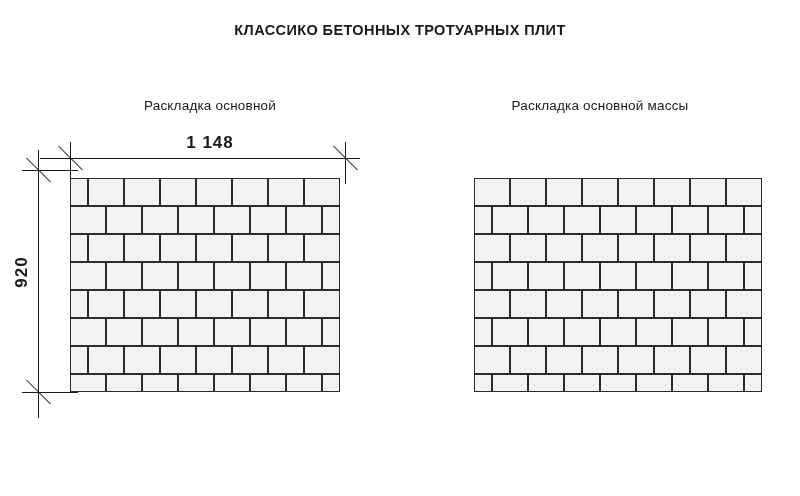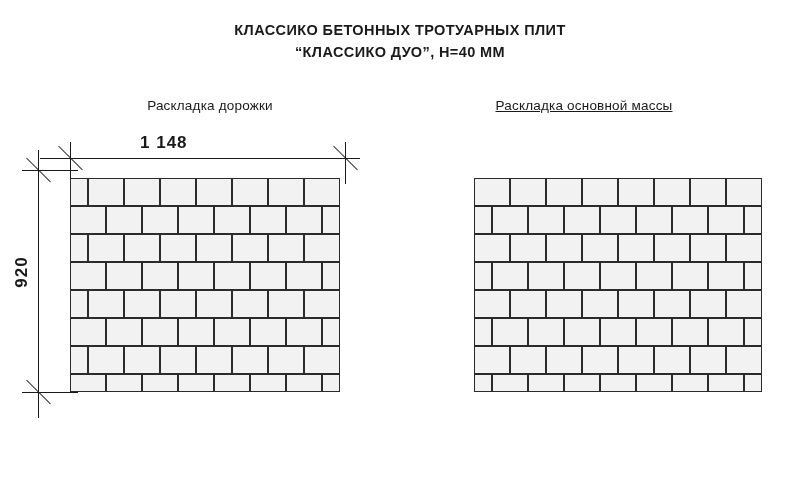--- a/index.html
+++ b/index.html
@@ -33,24 +33,23 @@
     font-size: 13.5px;
     text-align: center;
     letter-spacing: 0.2px;
   }
   #subtitle-left {
     left: 40px;
     top: 98px;
     width: 340px;
   }
   #subtitle-right {
-    left: 404px;
+    left: 420px;
     top: 98px;
     width: 360px;
-    text-decoration: underline;
   }
   .pattern {
     position: absolute;
     overflow: hidden;
   }
   #pattern-left {
     left: 70px;
     top: 170px;
     width: 275px;
     height: 222px;
@@ -88,39 +87,38 @@
   .dim-label {
     position: absolute;
     font-size: 17px;
     font-weight: bold;
     letter-spacing: 1px;
   }
   #dim-width-label {
     left: 140px;
     top: 133px;
     width: 140px;
-    text-align: left;
+    text-align: center;
   }
   #dim-height-label {
     left: -18px;
     top: 262px;
     width: 80px;
     text-align: center;
     transform: rotate(-90deg);
   }
 </style>
 </head>
 <body>
 
 <div class="title-block">
   <div class="title-line">КЛАССИКО БЕТОННЫХ ТРОТУАРНЫХ ПЛИТ</div>
-  <div class="title-line">“КЛАССИКО ДУО”, Н=40 ММ</div>
 </div>
 
-<div class="subtitle" id="subtitle-left">Раскладка дорожки</div>
+<div class="subtitle" id="subtitle-left">Раскладка основной</div>
 <div class="subtitle" id="subtitle-right">Раскладка основной массы</div>
 
 <div class="dimline dim-h" style="left:40px; top:158px; width:320px;"></div>
 <div class="dimline dim-v" style="left:70px; top:142px; height:42px;"></div>
 <div class="dimline dim-v" style="left:345px; top:142px; height:42px;"></div>
 <div class="tick" style="left:70px; top:141px;"></div>
 <div class="tick" style="left:345px; top:141px;"></div>
 <div class="dim-label" id="dim-width-label">1 148</div>
 
 <div class="dimline dim-v" style="left:38px; top:150px; height:268px;"></div>

